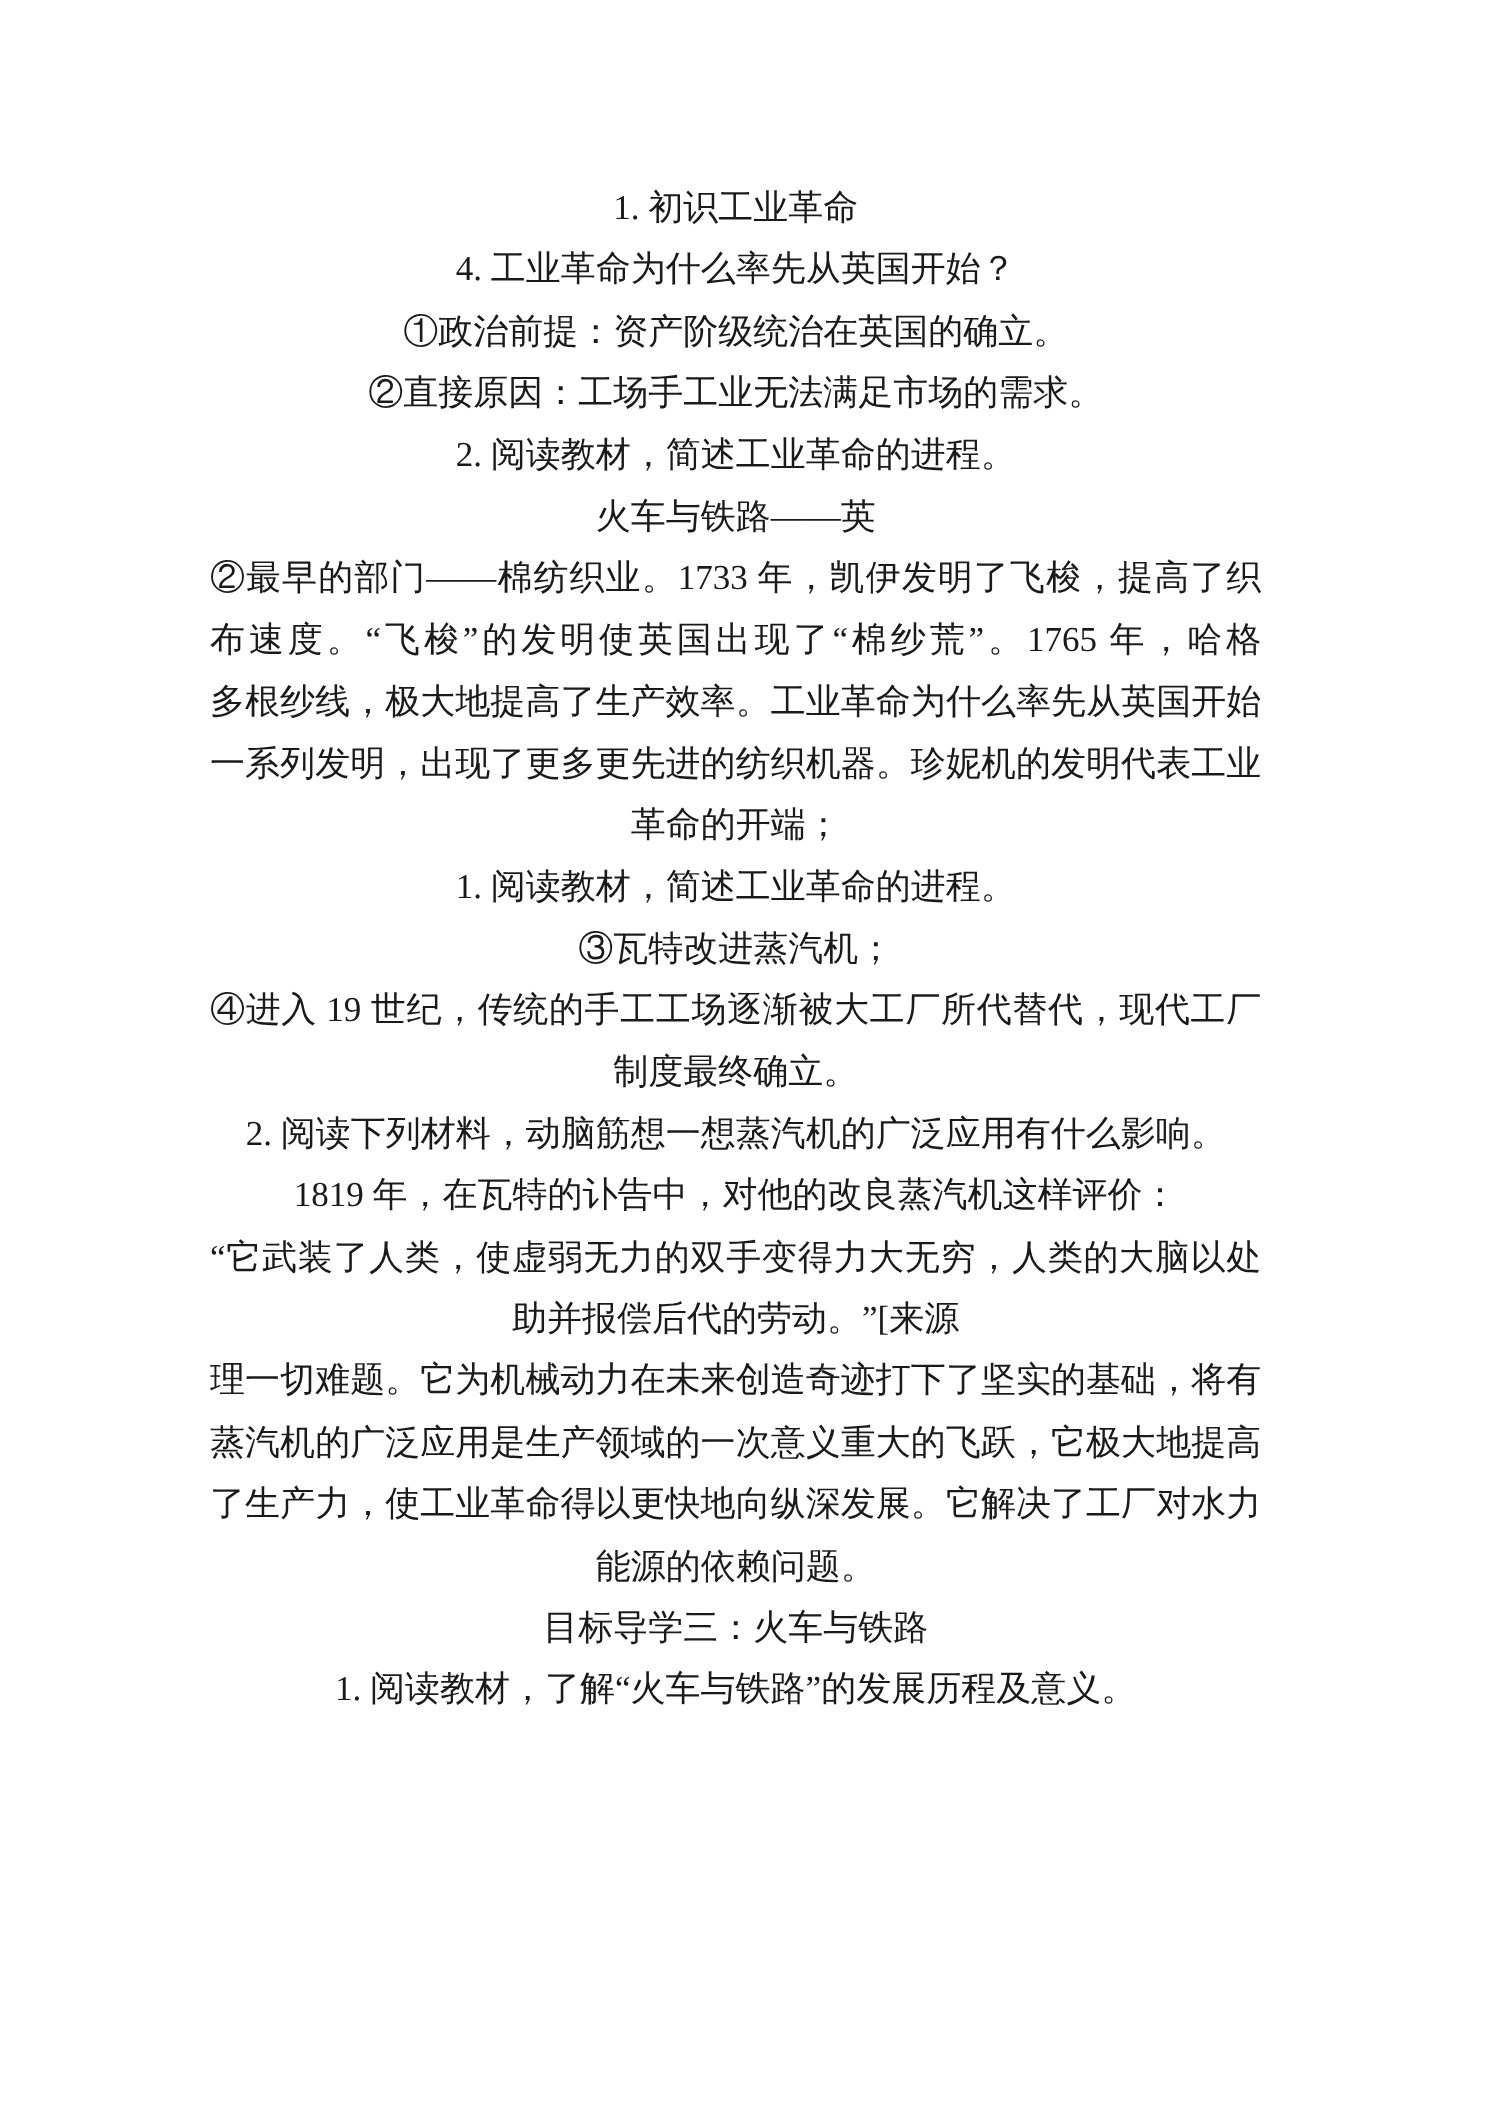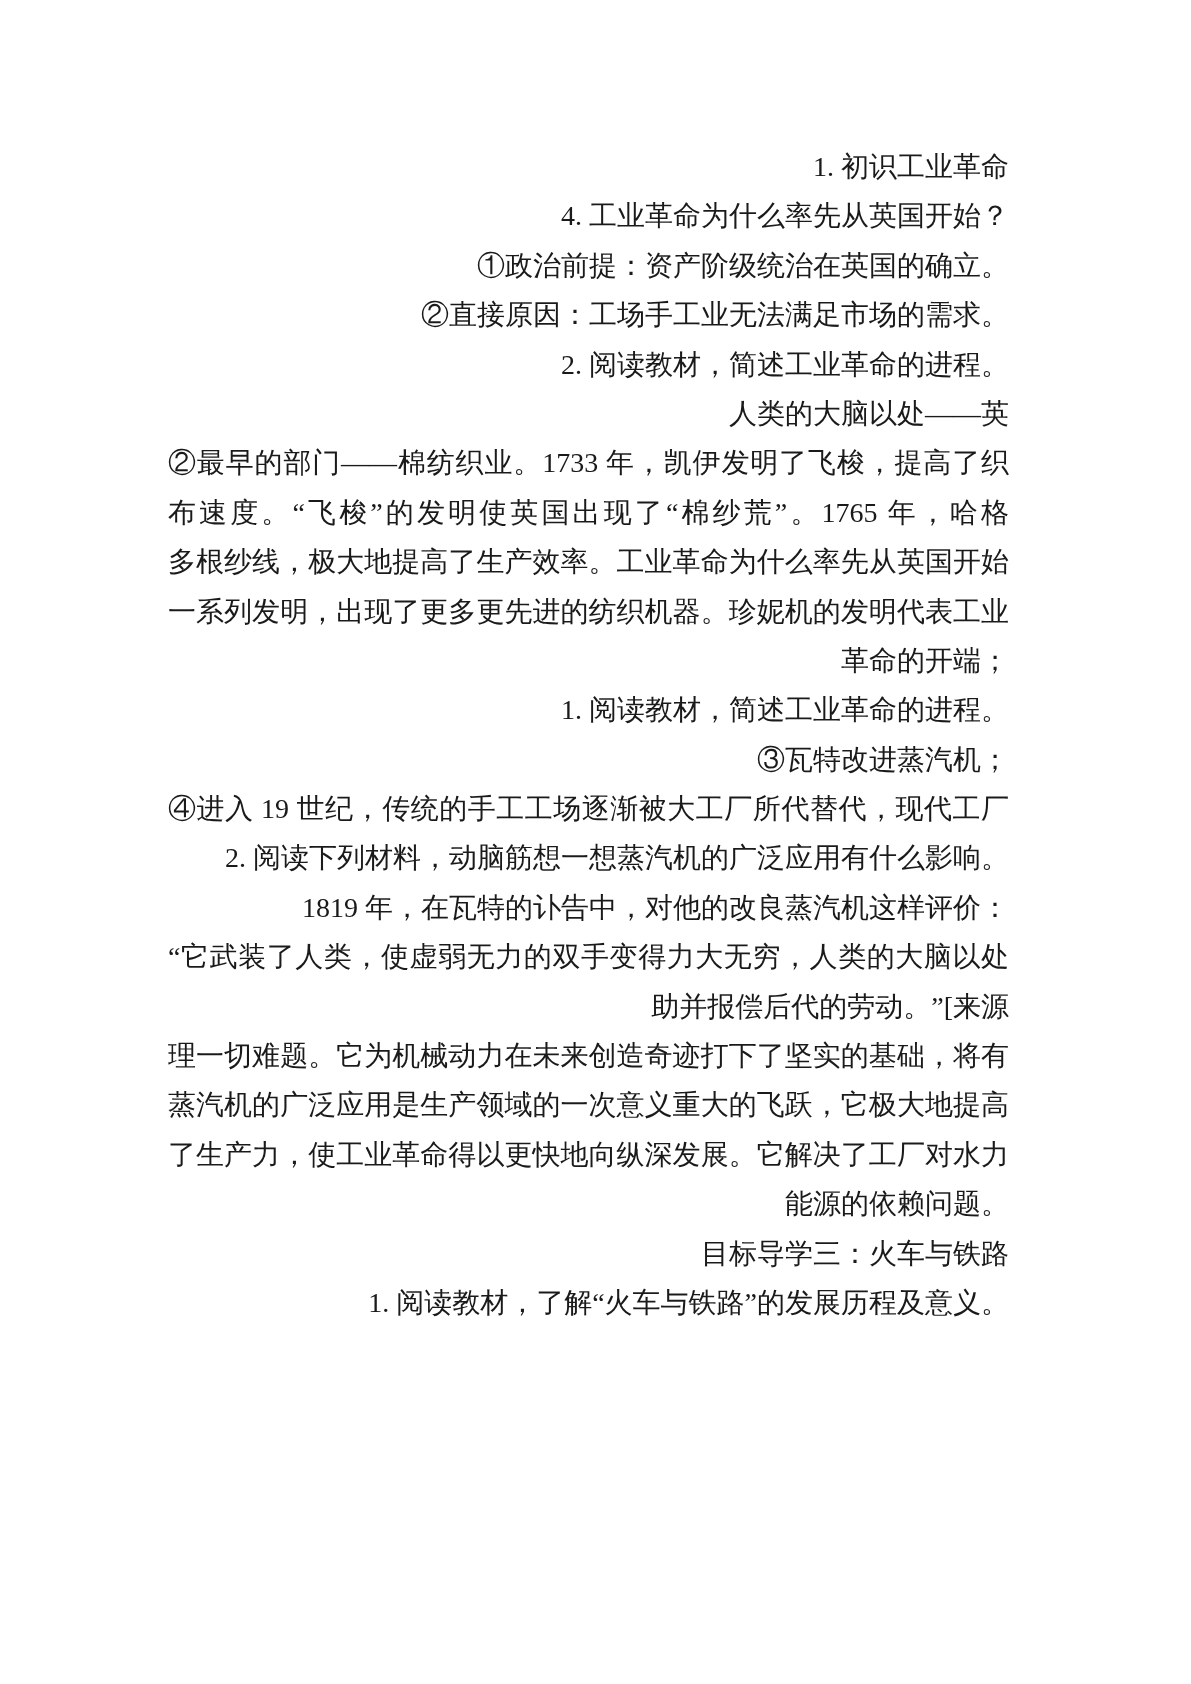--- a/index.html
+++ b/index.html
@@ -19,49 +19,50 @@
     left: 168px;
     top: 142px;
     width: 841px;
   }
   .line {
     height: 49.4px;
     line-height: 49.4px;
     font-size: 28px;
     color: #1a1a1a;
     white-space: nowrap;
-    text-align: right;
+    text-align: center;
     letter-spacing: 0;
   }
   .line.j {
     white-space: normal;
     text-align: justify;
     text-align-last: justify;
     text-justify: inter-character;
   }
 </style>
 </head>
 <body>
 
 <div class="page">
   <div class="textblock">
     <div class="line">1. 初识工业革命</div>
     <div class="line">4. 工业革命为什么率先从英国开始？</div>
     <div class="line">①政治前提：资产阶级统治在英国的确立。</div>
     <div class="line">②直接原因：工场手工业无法满足市场的需求。</div>
     <div class="line">2. 阅读教材，简述工业革命的进程。</div>
-    <div class="line">人类的大脑以处——英</div>
+    <div class="line">火车与铁路——英</div>
     <div class="line j">②最早的部门——棉纺织业。1733 年，凯伊发明了飞梭，提高了织</div>
     <div class="line j">布速度。“飞梭”的发明使英国出现了“棉纱荒”。1765 年，哈格</div>
     <div class="line j">多根纱线，极大地提高了生产效率。工业革命为什么率先从英国开始</div>
     <div class="line j">一系列发明，出现了更多更先进的纺织机器。珍妮机的发明代表工业</div>
     <div class="line">革命的开端；</div>
     <div class="line">1. 阅读教材，简述工业革命的进程。</div>
     <div class="line">③瓦特改进蒸汽机；</div>
     <div class="line j">④进入 19 世纪，传统的手工工场逐渐被大工厂所代替代，现代工厂</div>
+    <div class="line">制度最终确立。</div>
     <div class="line">2. 阅读下列材料，动脑筋想一想蒸汽机的广泛应用有什么影响。</div>
     <div class="line">1819 年，在瓦特的讣告中，对他的改良蒸汽机这样评价：</div>
     <div class="line j">“它武装了人类，使虚弱无力的双手变得力大无穷，人类的大脑以处</div>
     <div class="line">助并报偿后代的劳动。”[来源</div>
     <div class="line j">理一切难题。它为机械动力在未来创造奇迹打下了坚实的基础，将有</div>
     <div class="line j">蒸汽机的广泛应用是生产领域的一次意义重大的飞跃，它极大地提高</div>
     <div class="line j">了生产力，使工业革命得以更快地向纵深发展。它解决了工厂对水力</div>
     <div class="line">能源的依赖问题。</div>
     <div class="line">目标导学三：火车与铁路</div>
     <div class="line">1. 阅读教材，了解“火车与铁路”的发展历程及意义。</div>

